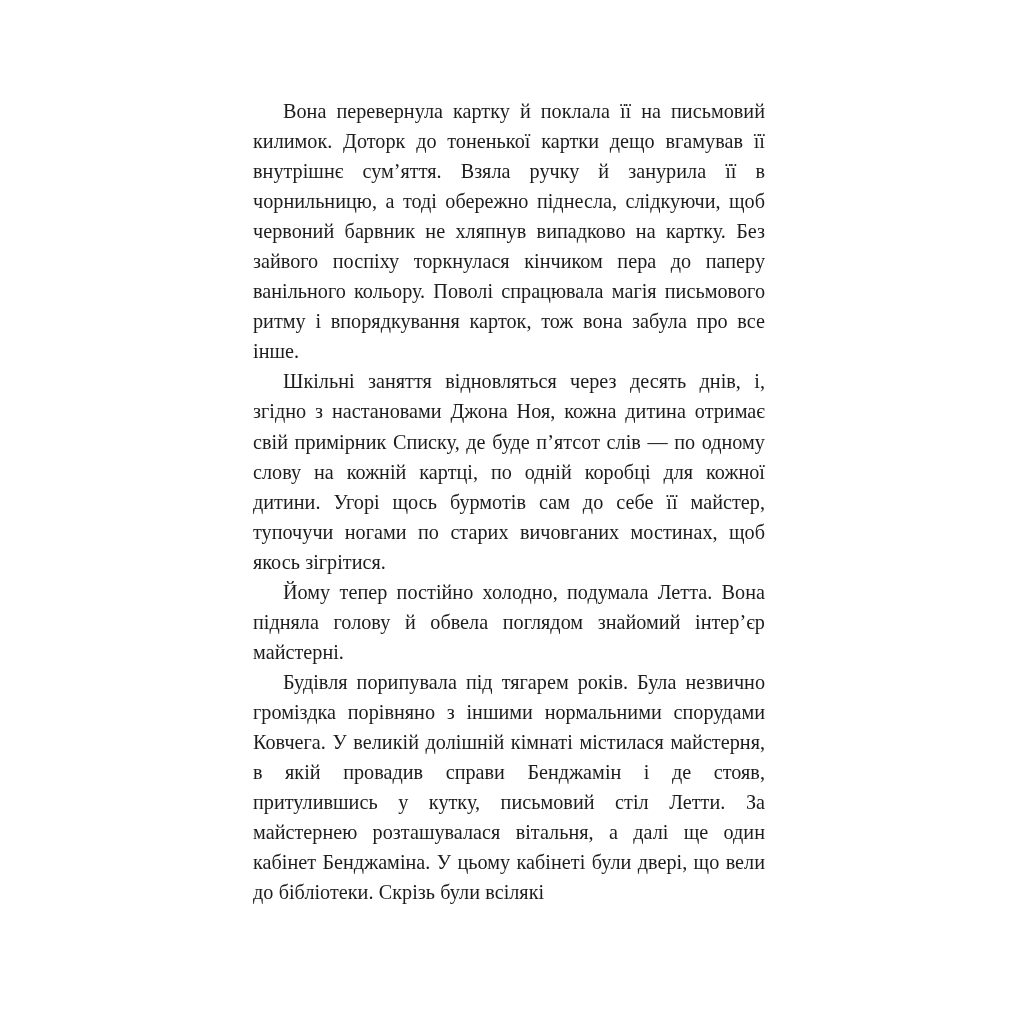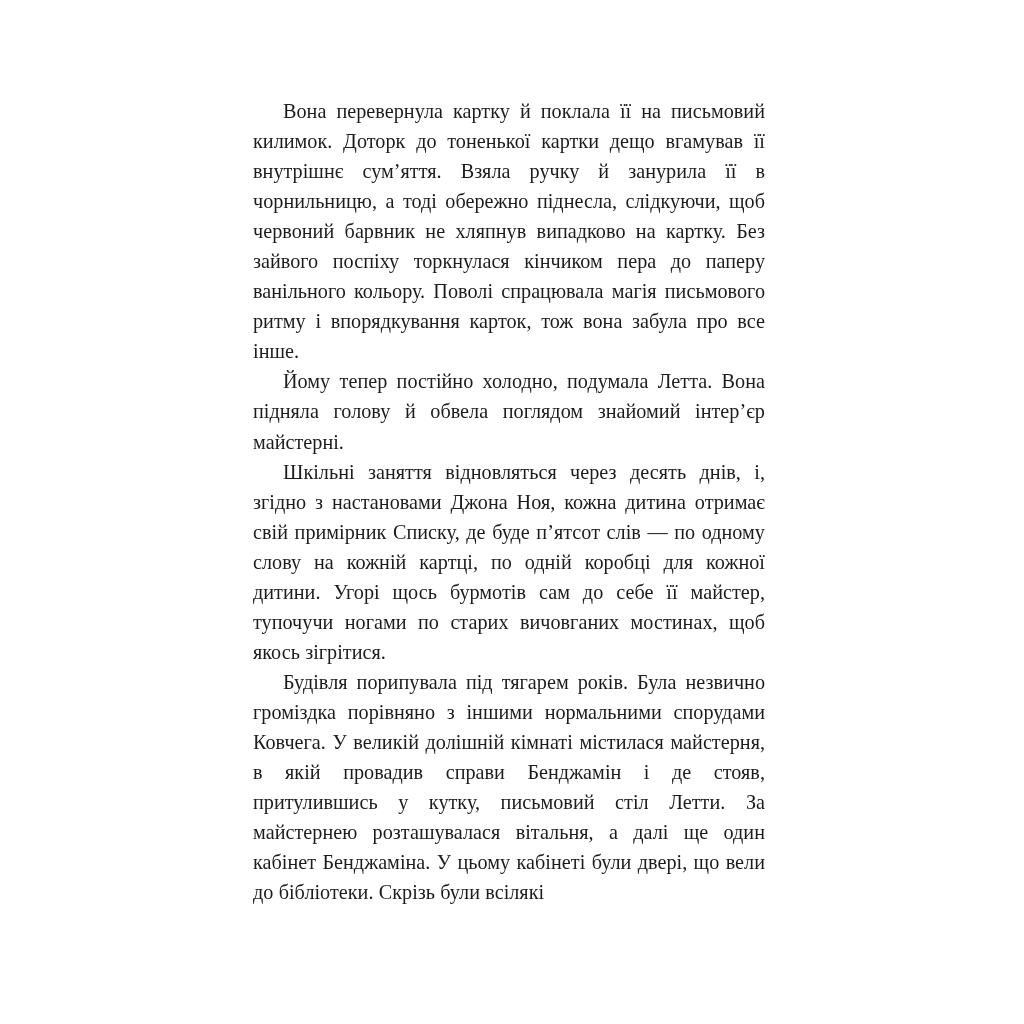--- a/index.html
+++ b/index.html
@@ -59,19 +59,19 @@
     font-family: "Liberation Serif", "DejaVu Serif", serif;
   }
 </style>
 </head>
 <body>
 
 <div class="page">
 
   <div class="text-block">
     <p class="para">Вона перевернула картку й поклала її на письмовий килимок. Доторк до тоненької картки дещо вгамував її внутрішнє сумʼяття. Взяла ручку й занурила її в чорнильницю, а тоді обережно піднесла, слідкуючи, щоб червоний барвник не хляпнув випадково на картку. Без зайвого поспіху торкнулася кінчиком пера до паперу ванільного кольору. Поволі спрацювала магія письмового ритму і впорядкування карток, тож вона забула про все інше.</p>
+    <p class="para">Шкільні заняття відновляться через десять днів, і, згідно з настановами Джона Ноя, кожна дитина отримає свій примірник Списку, де буде пʼятсот слів — по одному слову на кожній картці, по одній коробці для кожної дитини. Угорі щось бурмотів сам до себе її майстер, тупочучи ногами по старих вичовганих мостинах, щоб якось зігрітися.</p>
     <p class="para">Йому тепер постійно холодно, подумала Летта. Вона підняла голову й обвела поглядом знайомий інтерʼєр майстерні.</p>
-    <p class="para">Шкільні заняття відновляться через десять днів, і, згідно з настановами Джона Ноя, кожна дитина отримає свій примірник Списку, де буде пʼятсот слів — по одному слову на кожній картці, по одній коробці для кожної дитини. Угорі щось бурмотів сам до себе її майстер, тупочучи ногами по старих вичовганих мостинах, щоб якось зігрітися.</p>
     <p class="para">Будівля порипувала під тягарем років. Була незвично громіздка порівняно з іншими нормальними спорудами Ковчега. У великій долішній кімнаті містилася майстерня, в якій провадив справи Бенджамін і де стояв, притулившись у кутку, письмовий стіл Летти. За майстернею розташувалася вітальня, а далі ще один кабінет Бенджаміна. У цьому кабінеті були двері, що вели до бібліотеки. Скрізь були всілякі</p>
   </div>
 
 
 </div>
 
 </body></html>

